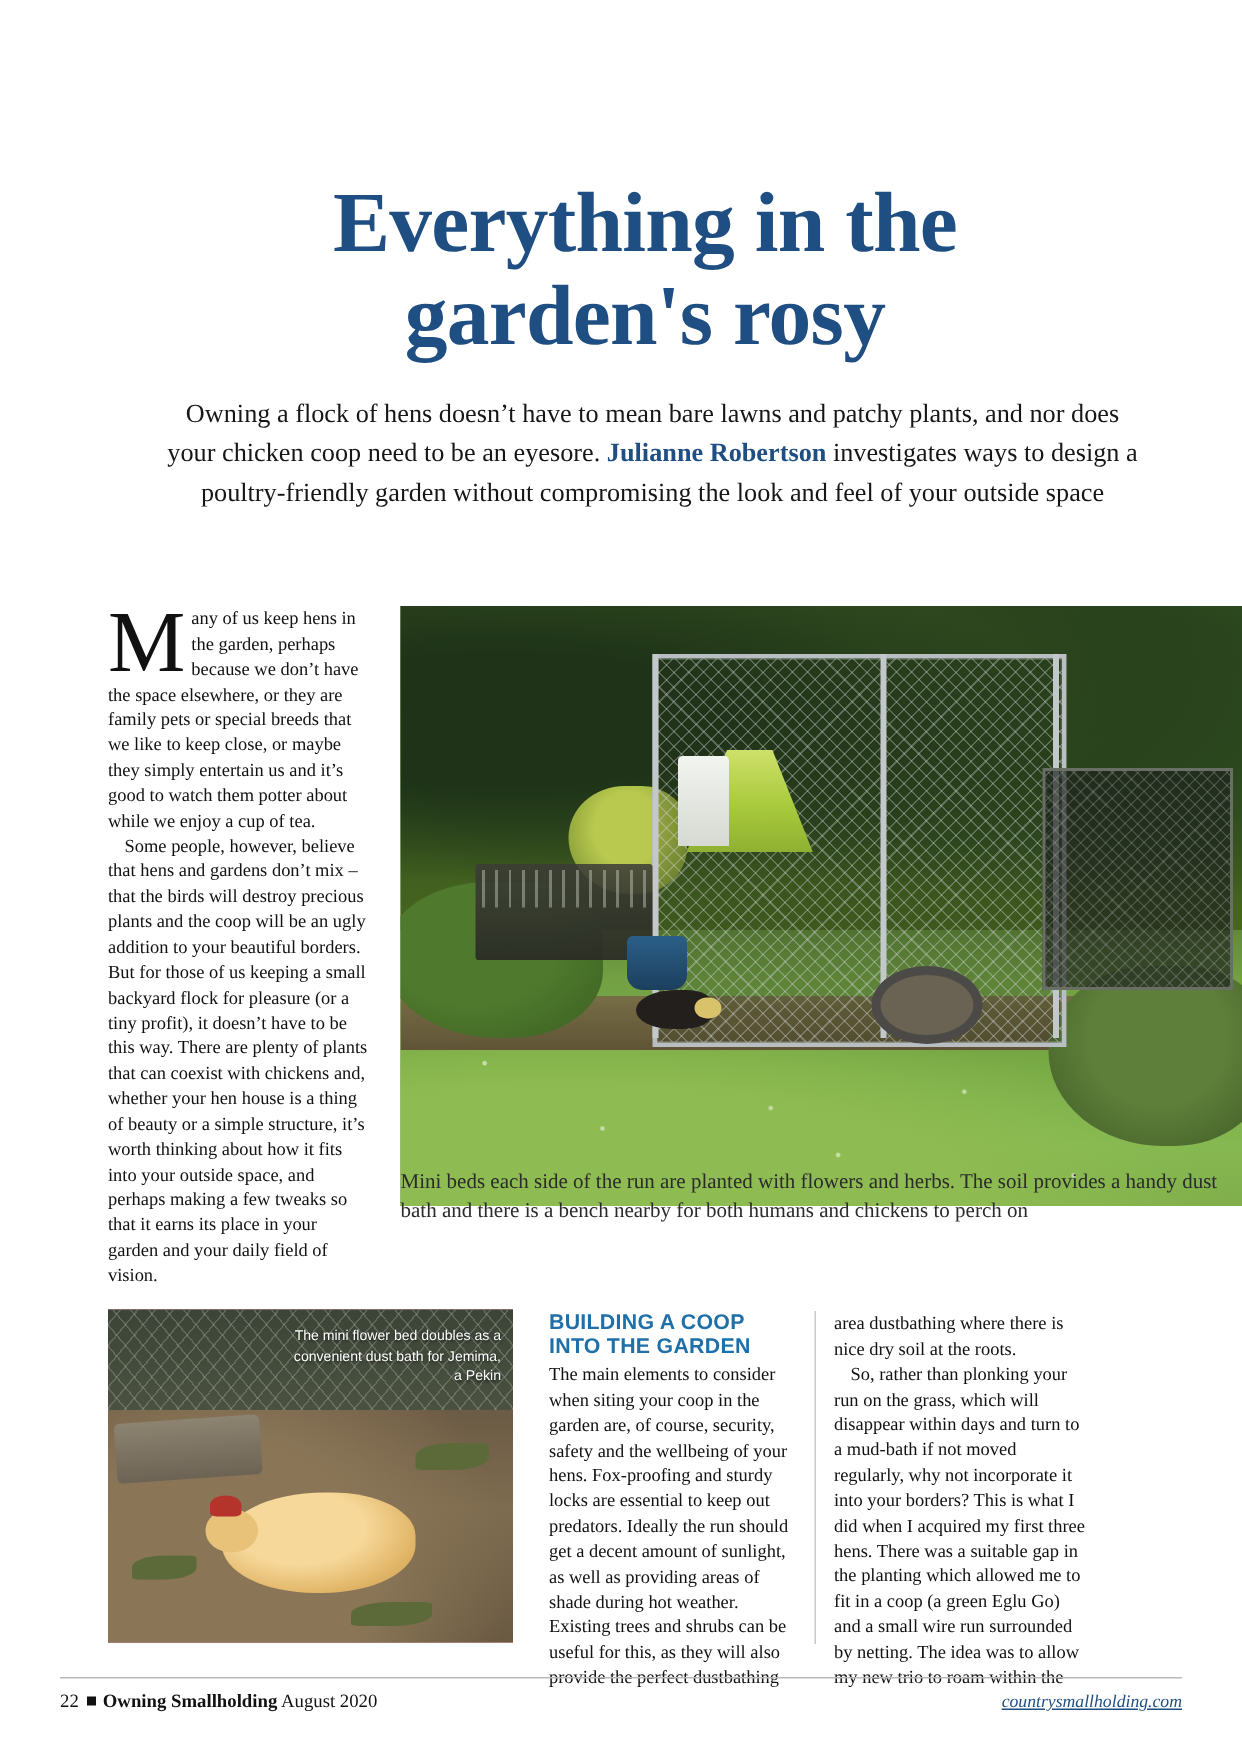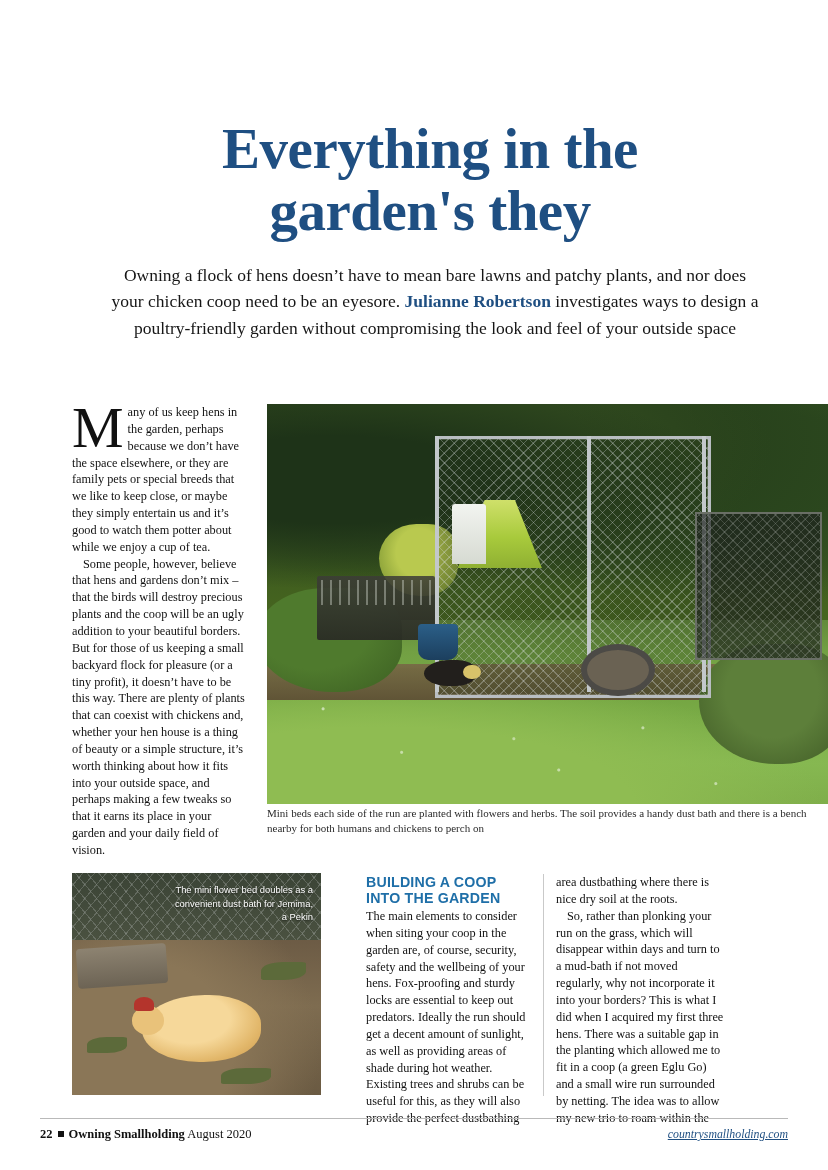--- a/index.html
+++ b/index.html
@@ -251,33 +251,33 @@
     left: 0;
     bottom: 26%;
     width: 100%;
     height: 9%;
     background: linear-gradient(180deg, rgba(120,100,70,.85), rgba(92,74,52,.9));
   }
 
   .caption-main {
     position: absolute;
     left: 267px;
-    top: 806px;
+    top: 780px;
     width: 561px;
-    font-size: 11px;
+    font-size: 14px;
     line-height: 1.35;
     color: #2b2b2b;
   }
 
   
   .photo-lower {
     position: absolute;
     left: 72px;
     top: 873px;
-    width: 249px;
+    width: 270px;
     height: 222px;
     overflow: hidden;
     background: #7f1d1d;
   }
   .photo-lower .ground {
     position: absolute;
     inset: 0;
     background:
       radial-gradient(ellipse at 30% 80%, #8a7657 0 35%, transparent 70%),
       linear-gradient(180deg, #4a4035 0%, #6b5a44 28%, #7e6c50 60%, #6a5a42 100%);
@@ -403,21 +403,21 @@
   }
   .footer-left {
     position: absolute;
     left: 40px;
     top: 1127px;
     font-size: 12.5px;
     color: #111;
     font-family: "Liberation Serif", serif;
   }
   .footer-left .pagenum {
-    font-weight: bold;
+    font-weight: normal;
   }
   .footer-left .sq {
     display: inline-block;
     width: 6px;
     height: 6px;
     background: #111;
     margin: 0 5px 1px 5px;
   }
   .footer-left .mag {
     font-weight: bold;
@@ -433,21 +433,21 @@
     font-style: italic;
   }
 </style>
 </head>
 <body>
 
 <div class="page">
 
   <div class="headline">
     <div>Everything in the</div>
-    <div>garden's they</div>
+    <div>garden's rosy</div>
   </div>
 
   <div class="standfirst">
     <span>Owning a flock of hens doesn’t have to mean bare lawns and patchy plants, and nor does your chicken coop need to be an eyesore. </span><span class="byline">Julianne Robertson</span><span> investigates ways to design a poultry-friendly garden without compromising the look and feel of your outside space</span>
   </div>
 
   <div class="col-left">
     <p class="first"><span class="dropcap">M</span><span>any of us keep hens in the garden, perhaps because we don’t have the space elsewhere, or they are family pets or special breeds that we like to keep close, or maybe they simply entertain us and it’s good to watch them potter about while we enjoy a cup of tea.</span></p>
     <p>Some people, however, believe that hens and gardens don’t mix – that the birds will destroy precious plants and the coop will be an ugly addition to your beautiful borders. But for those of us keeping a small backyard flock for pleasure (or a tiny profit), it doesn’t have to be this way. There are plenty of plants that can coexist with chickens and, whether your hen house is a thing of beauty or a simple structure, it’s worth thinking about how it fits into your outside space, and perhaps making a few tweaks so that it earns its place in your garden and your daily field of vision.</p>
   </div>

